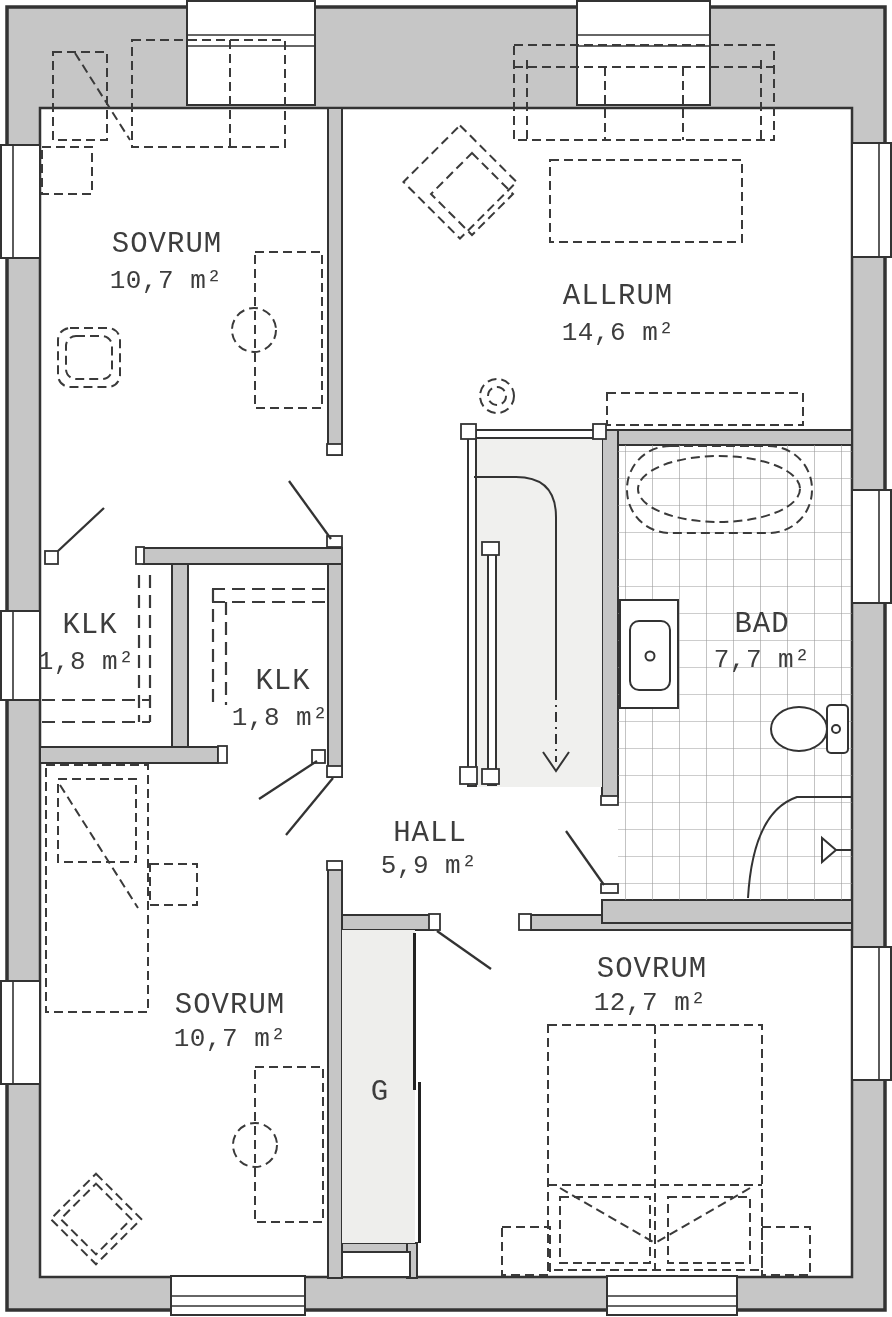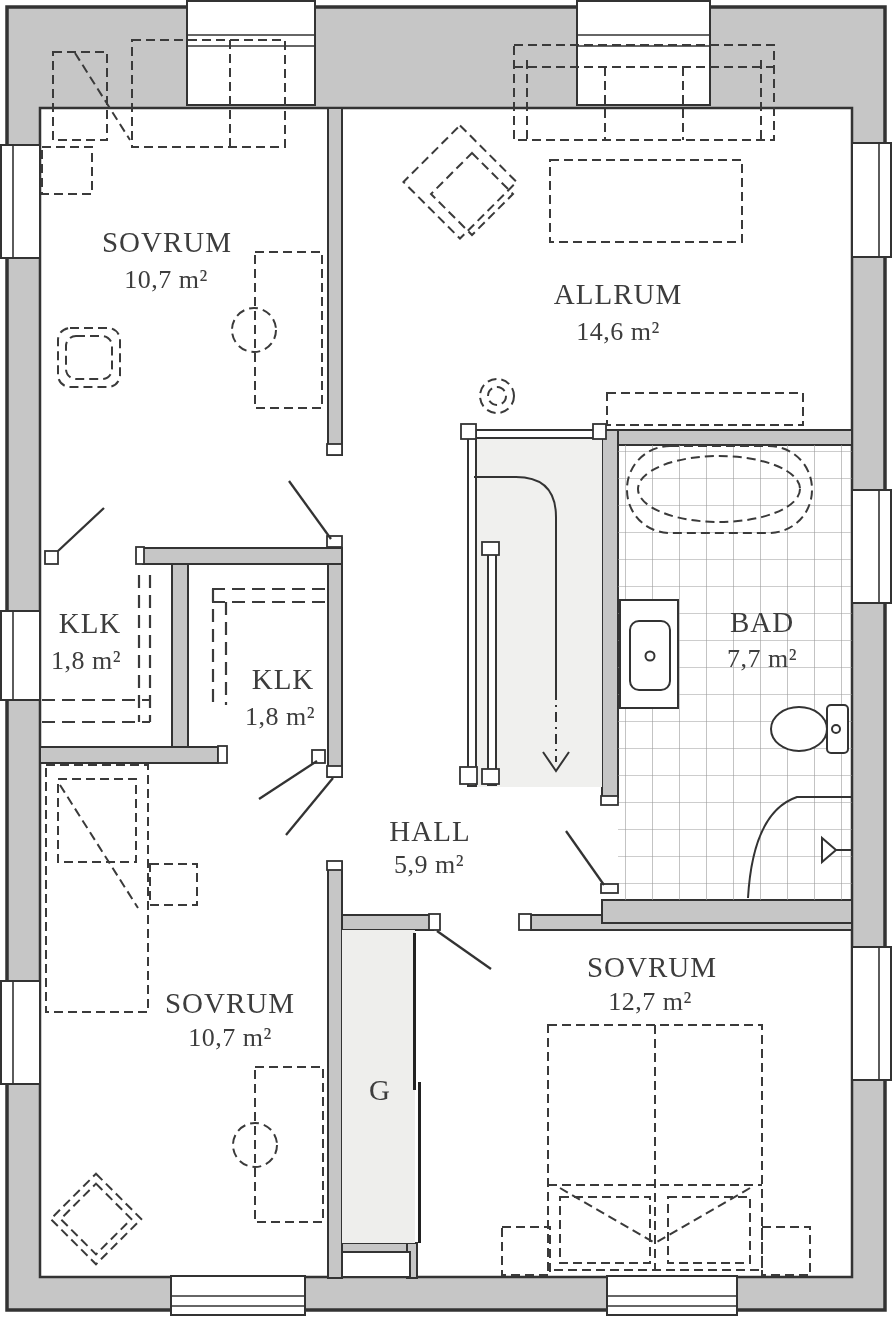--- a/index.html
+++ b/index.html
@@ -5,21 +5,21 @@
   :root{
     --wall-fill:#c6c6c6;
     --wall-line:#333333;
     --floor:#ffffff;
     --stair-fill:#f0f0ee;
     --closet-fill:#eeeeec;
     --tile-line:#9b9b9b;
     --text:#3d3d3d;
   }
   html,body{margin:0;padding:0;background:var(--floor);}
-  .plan-wrap{width:892px;height:1317px;position:relative;font-family:Liberation Serif, serif;}
+  .plan-wrap{width:892px;height:1317px;position:relative;font-family:Liberation Mono, monospace;}
   svg{display:block;}
   .wall{fill:var(--wall-fill);stroke:var(--wall-line);stroke-width:2;}
   .extwall{fill:var(--wall-fill);stroke:none;}
   .boundary{fill:none;stroke:var(--wall-line);}
   .cap{fill:#ffffff;stroke:var(--wall-line);stroke-width:1.8;}
   .rail{fill:#ffffff;stroke:var(--wall-line);stroke-width:2;}
   .post{fill:#ffffff;stroke:var(--wall-line);stroke-width:1.8;}
   .door{stroke:var(--wall-line);stroke-width:2.3;fill:none;}
   .win{fill:#ffffff;stroke:var(--wall-line);stroke-width:2;}
   .winline{stroke:var(--wall-line);stroke-width:1.6;fill:none;}

